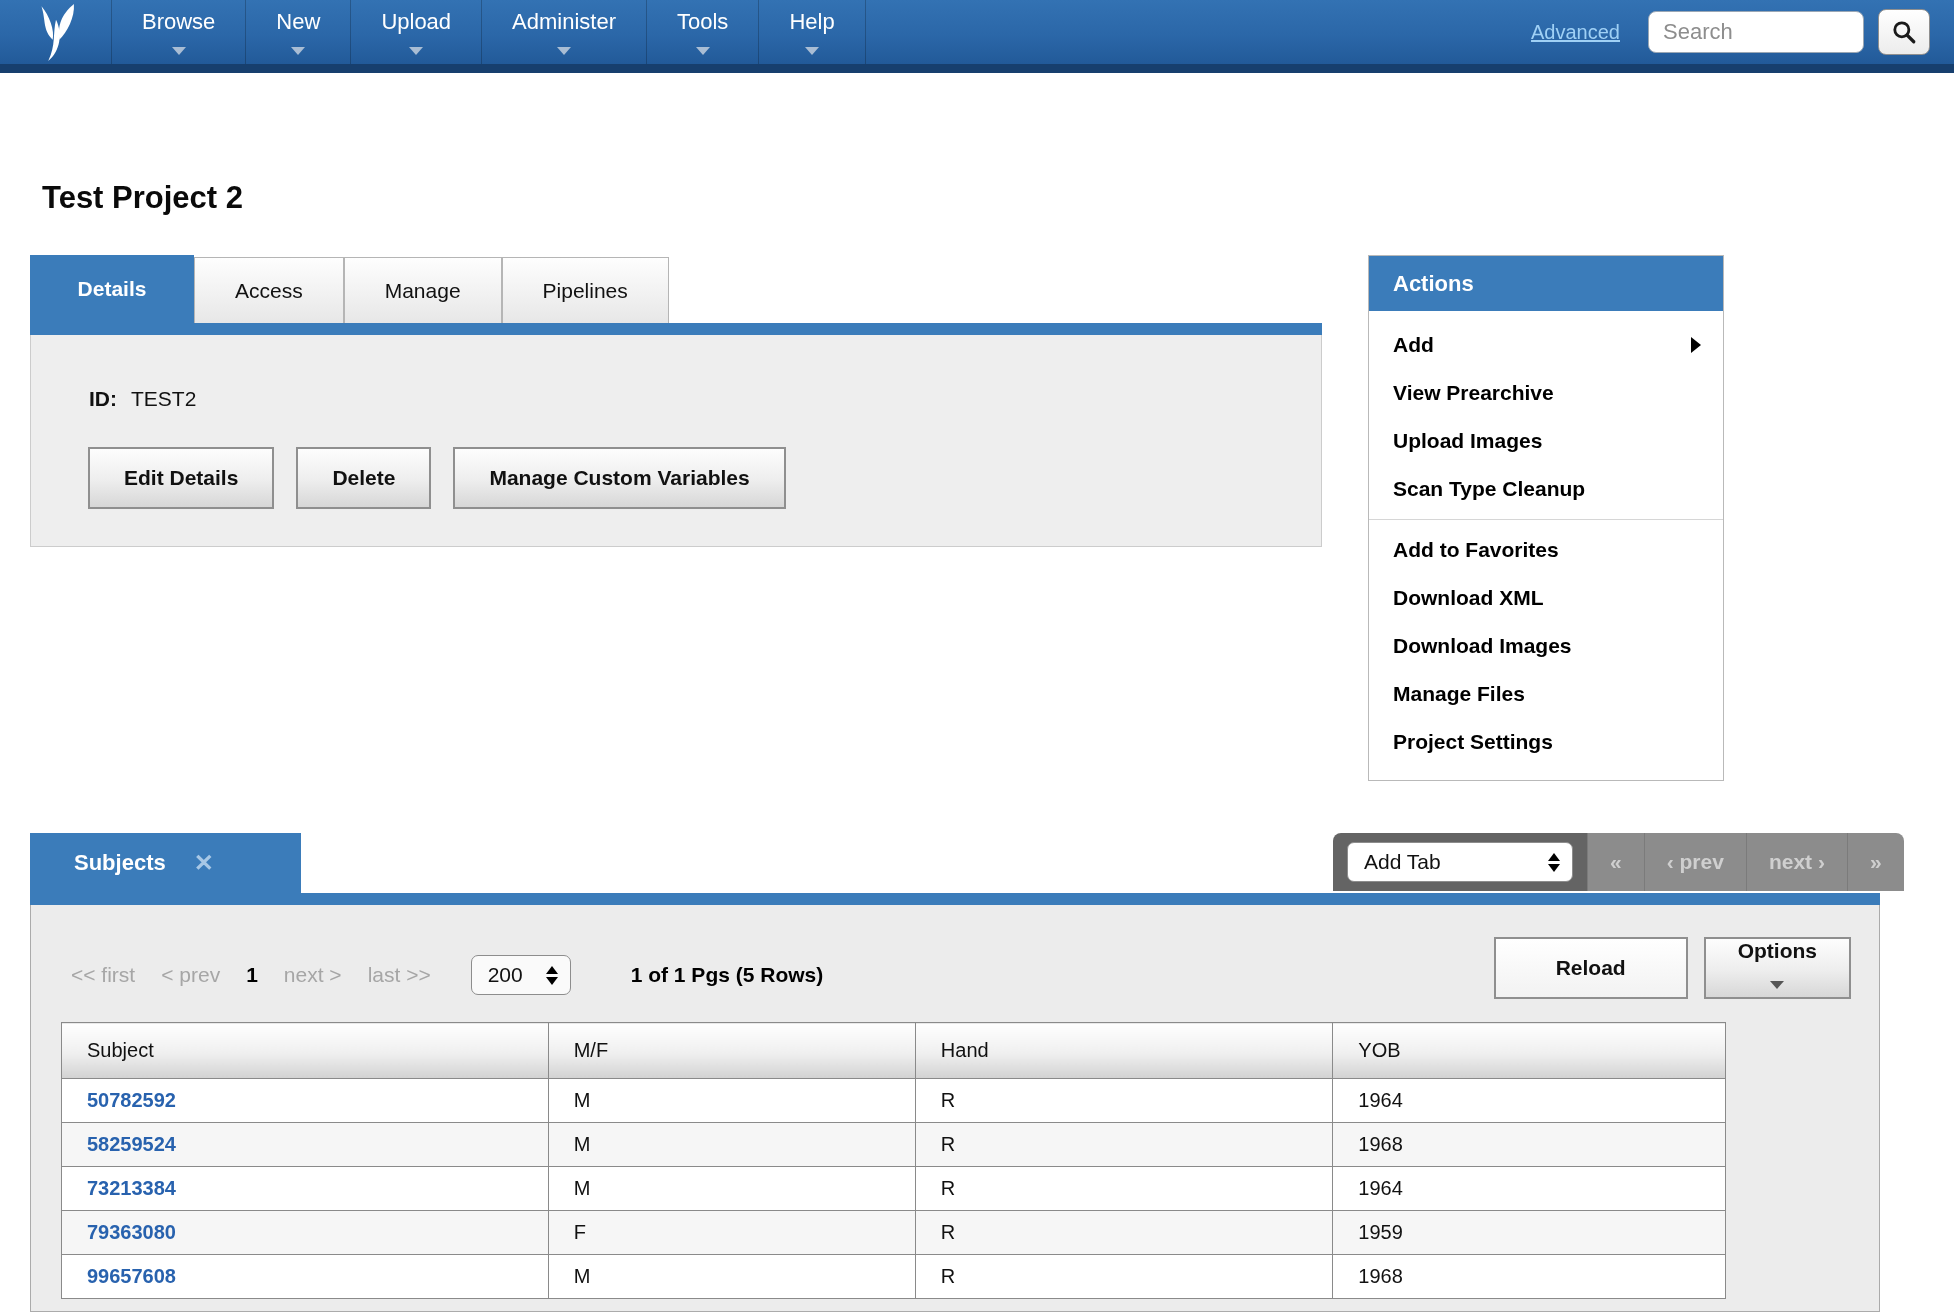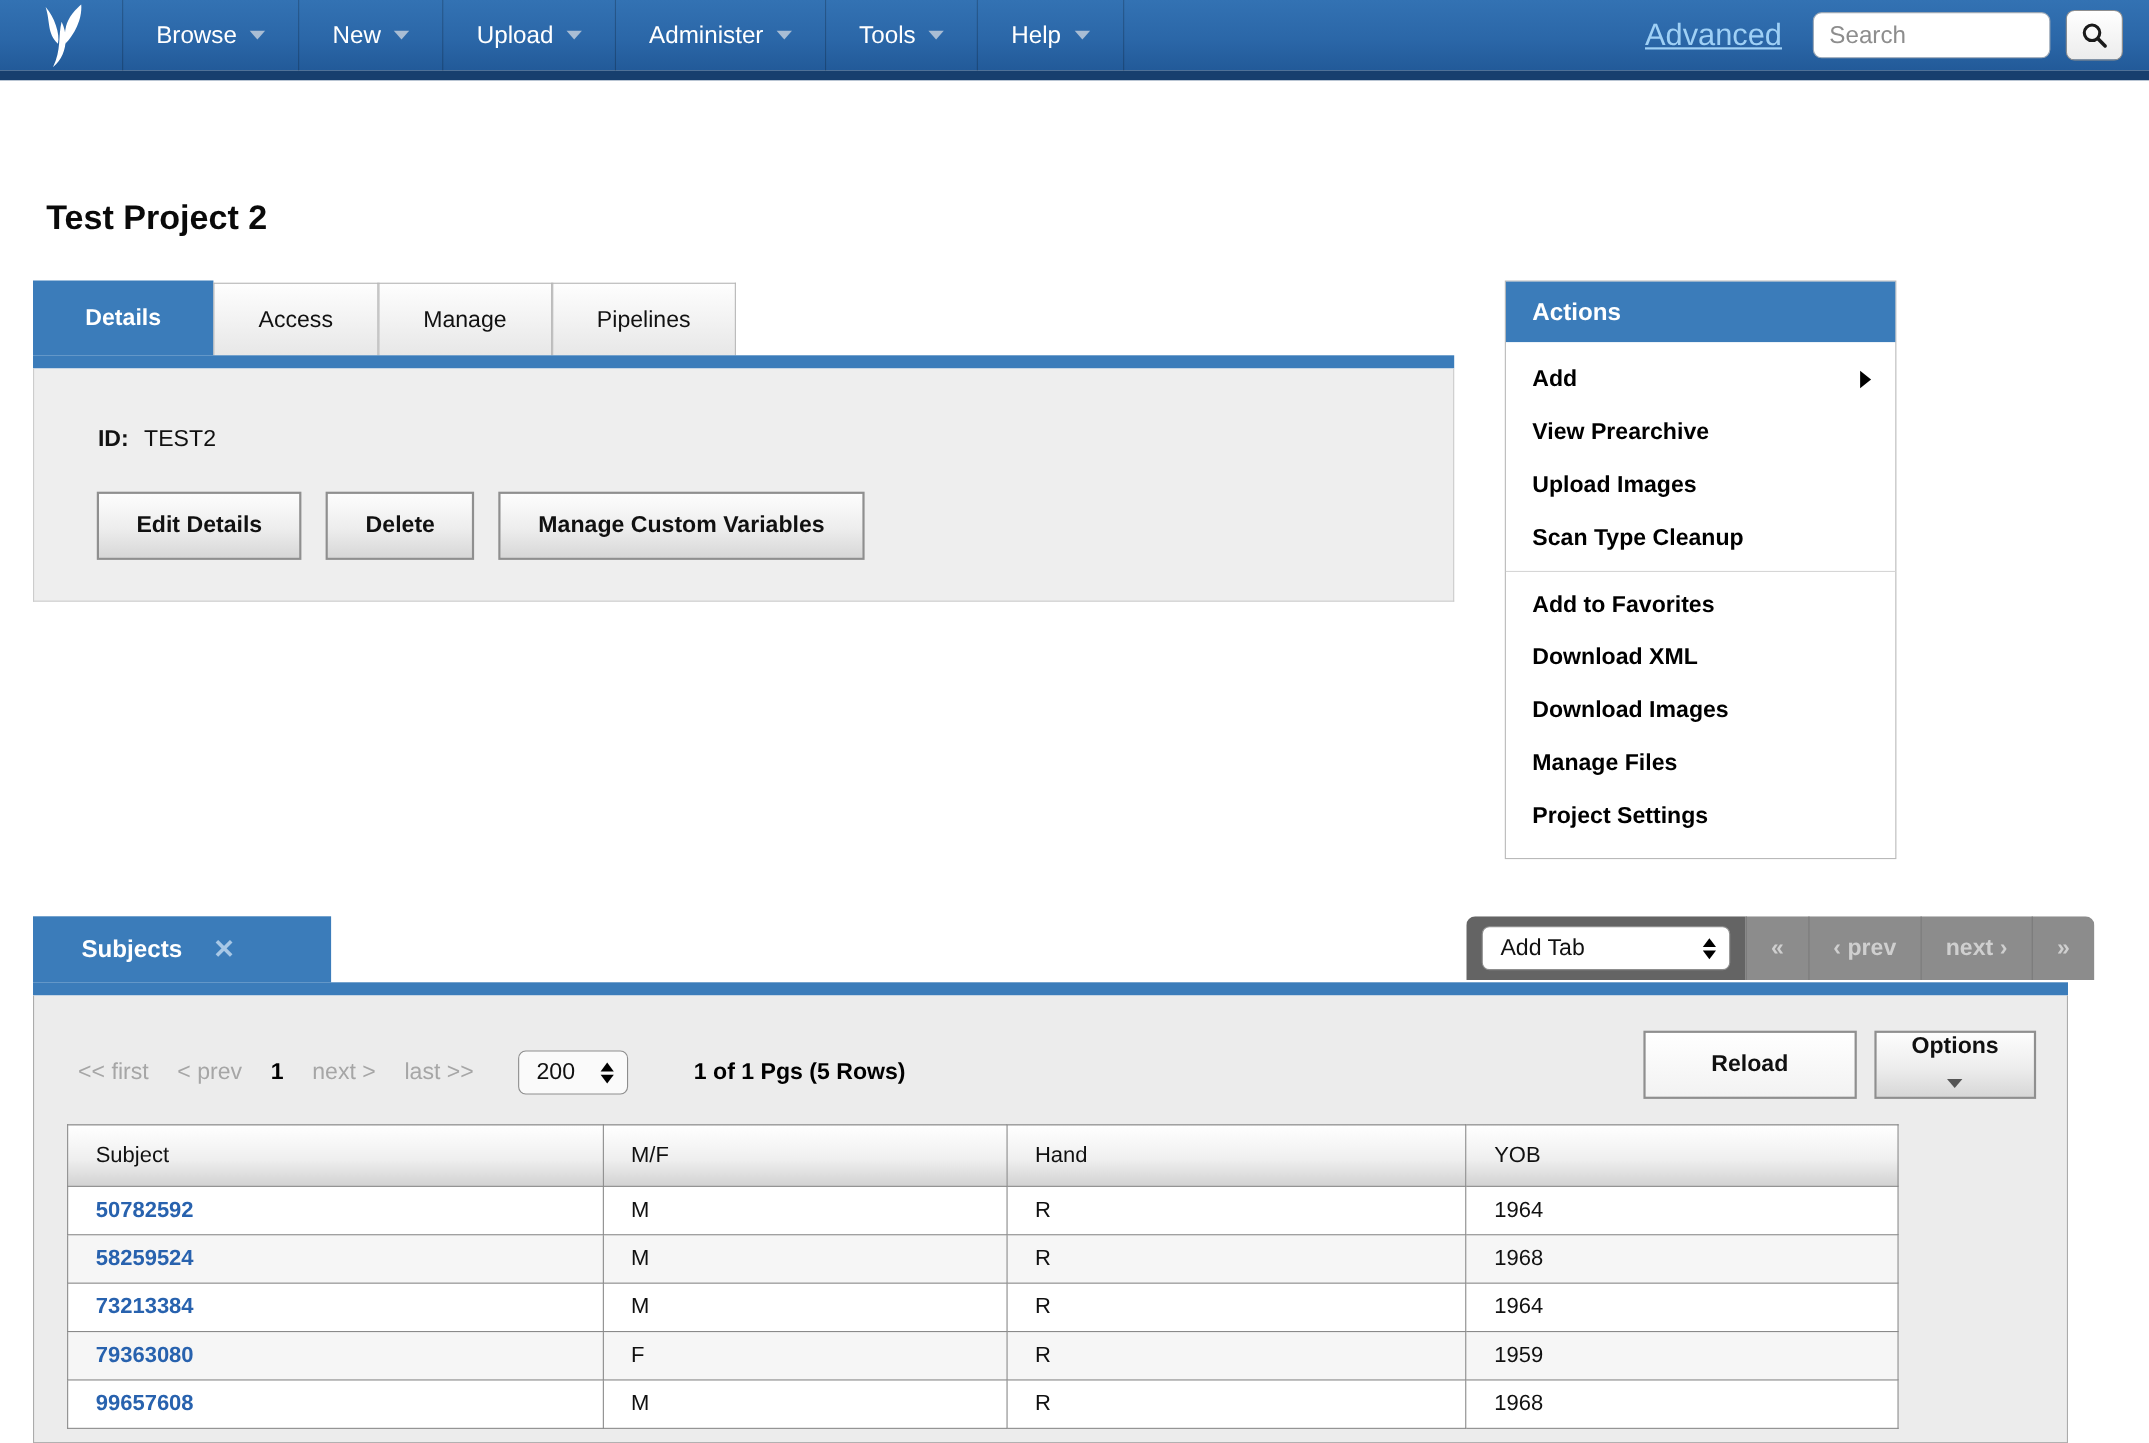--- a/index.html
+++ b/index.html
@@ -16,28 +16,29 @@
     border-bottom: 9px solid #173f6e;
     display: flex; align-items: stretch;
   }
   .logo-block { width: 111px; display: flex; align-items: center; justify-content: center; }
   .nav-menus { display: flex; align-items: stretch; }
   .nav-item {
     display: flex; align-items: center; justify-content: center; gap: 12px;
     color: #fff; font-size: 22px; cursor: pointer;
     border-left: 1px solid rgba(0,0,0,0.22);
     padding: 0 30px;
+    flex-direction: column;
   }
   .nav-item:last-child { border-right: 1px solid rgba(0,0,0,0.22); }
   .caret-down {
     width: 0; height: 0; border-left: 7px solid transparent; border-right: 7px solid transparent;
     border-top: 8px solid #a9bdd4; display: inline-block;
   }
   .nav-right { position: absolute; right: 0; top: 0; height: 64px; display: flex; align-items: center; }
-  .advanced-link { color: #9fd0f5; font-size: 28px; text-decoration: underline; margin-right: 28px; cursor: pointer; }
+  .advanced-link { color: #9fd0f5; font-size: 20px; text-decoration: underline; margin-right: 28px; cursor: pointer; }
   .search-box {
     width: 216px; height: 42px; border-radius: 8px; border: 1px solid #9aa7b5;
     background: #fff; font-size: 22px; padding: 0 14px; color: #111; outline: none;
     font-family: "Liberation Sans", sans-serif;
   }
   .search-box::placeholder { color: #8d8d8d; }
   .search-btn {
     width: 52px; height: 46px; margin: 0 24px 0 14px; border-radius: 8px;
     border: 1px solid #8f8f8f; background: linear-gradient(180deg,#ffffff,#ececec);
     display: flex; align-items: center; justify-content: center; cursor: pointer;

